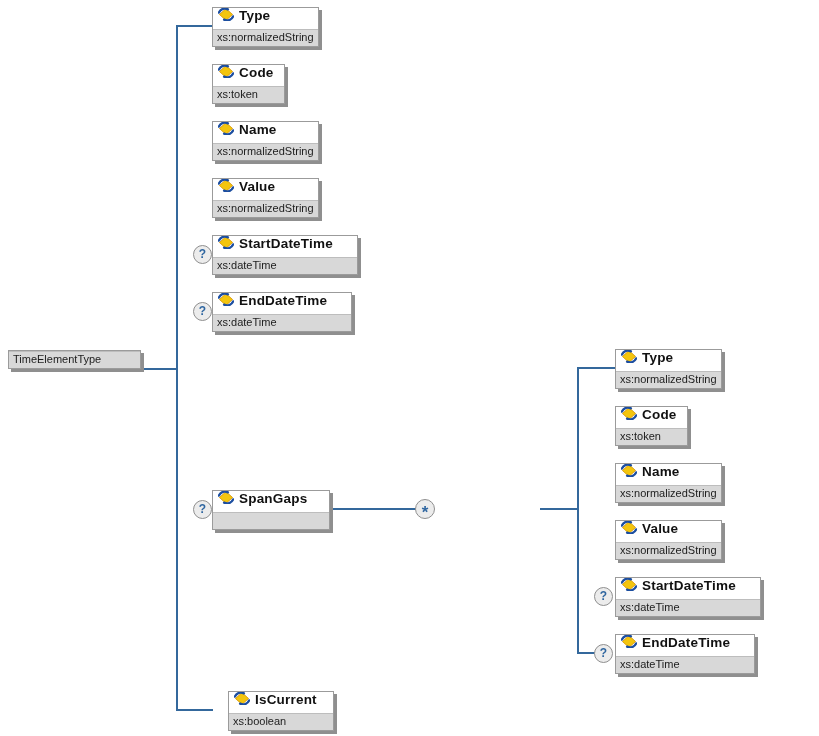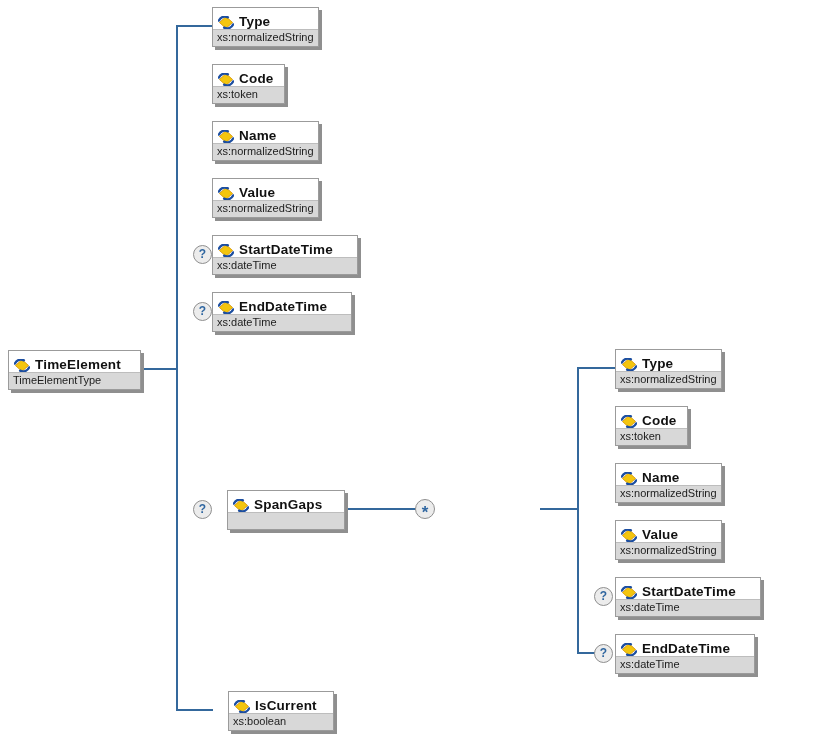--- a/index.html
+++ b/index.html
@@ -13,21 +13,21 @@
   .vline{width:2px;}
   
   .node{position:absolute;box-sizing:border-box;}
   .box{
     box-sizing:border-box;width:100%;
     border:1px solid #9b9b9b;background:#ffffff;
     box-shadow:3px 3px 0 #8f8f8f;
     cursor:default;
   }
   .box-top{
-    display:flex;align-items:flex-end;gap:5px;
+    display:flex;align-items:flex-start;gap:5px;
     height:21px;padding:0 22px 0 5px;background:#ffffff;
     white-space:nowrap;
   }
   .el-label{
     font-size:13.5px;font-weight:bold;color:#111111;letter-spacing:0.2px;
   }
   .box-bottom{
     height:15px;padding:1px 20px 0 4px;background:#d8d8d8;border-top:1px solid #bdbdbd;
     font-size:11px;color:#1c1c1c;white-space:nowrap;overflow:hidden;
   }
@@ -72,28 +72,20 @@
 
   <div class="occ" style="left:193px;top:245px">?</div>
   <div class="occ" style="left:193px;top:302px">?</div>
   <div class="occ" style="left:193px;top:500px">?</div>
   <div class="occ occ-star" style="left:415px;top:499px">*</div>
   <div class="occ" style="left:594px;top:587px">?</div>
   <div class="occ" style="left:594px;top:644px">?</div>
 
   <div class="node" style="left:8px;top:350px;width:133px">
     <div class="box">
-      <div class="box-top">
-        <span class="el-icon">
-            <svg viewBox="0 0 16 13" width="16" height="13">
-              <use href="#elicon"></use>
-            </svg>
-          </span>
-        <span class="el-label">TimeElement</span>
-      </div>
       <div class="box-bottom">TimeElementType</div>
     </div>
   </div>
 
   <div class="node" style="left:212px;top:7px;width:107px">
     <div class="box">
       <div class="box-top">
         <span class="el-icon">
             <svg viewBox="0 0 16 13" width="16" height="13">
               <use href="#elicon"></use>
@@ -168,21 +160,21 @@
             <svg viewBox="0 0 16 13" width="16" height="13">
               <use href="#elicon"></use>
             </svg>
           </span>
         <span class="el-label">EndDateTime</span>
       </div>
       <div class="box-bottom">xs:dateTime</div>
     </div>
   </div>
 
-  <div class="node" style="left:227px;top:490px;width:118px">
+  <div class="node" style="left:212px;top:490px;width:118px">
     <div class="box">
       <div class="box-top">
         <span class="el-icon">
             <svg viewBox="0 0 16 13" width="16" height="13">
               <use href="#elicon"></use>
             </svg>
           </span>
         <span class="el-label">SpanGaps</span>
       </div>
       <div class="box-bottom"></div>

